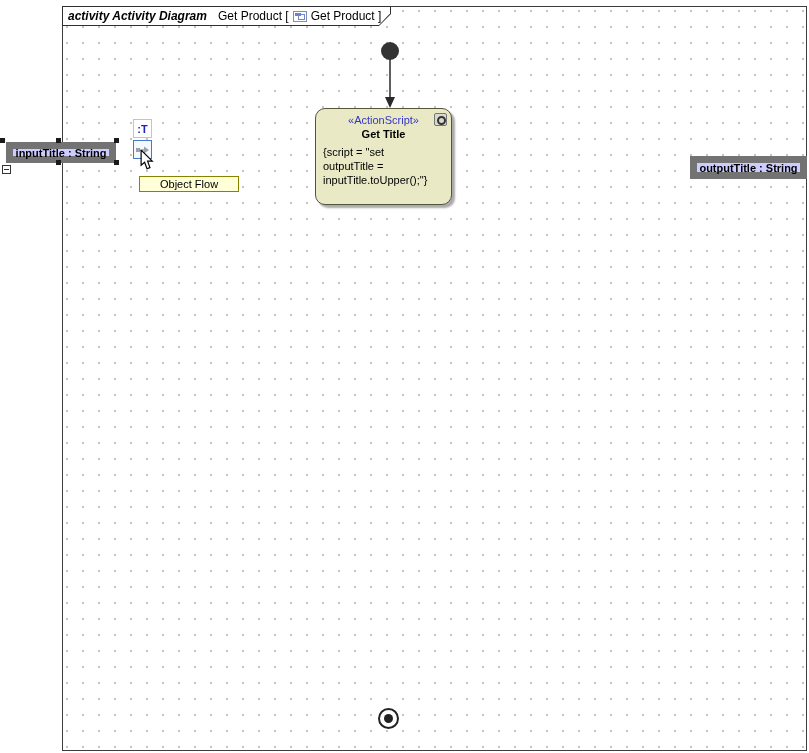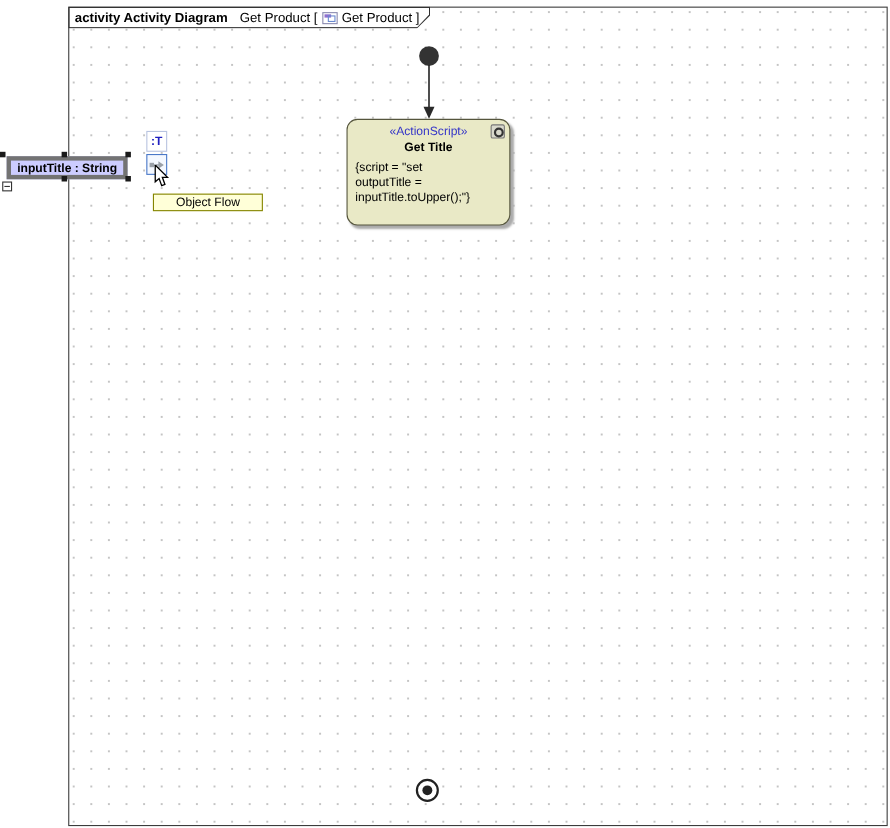--- a/index.html
+++ b/index.html
@@ -13,45 +13,45 @@
            background-image: radial-gradient(circle, #c4c4c4 1px, transparent 1.2px);
            background-size:16px 16px; background-position:12px 12px; }
 
   .tab { position:absolute; left:62px; top:6px; width:329px; height:20px;
          background:#2f2f2f;
          clip-path: polygon(0 0, 100% 0, 100% 40%, calc(100% - 12px) 100%, 0 100%); }
   .tab-inner { position:absolute; left:1px; top:1px; right:1px; bottom:1px; background:#ffffff;
          clip-path: polygon(0 0, 100% 0, 100% 36%, calc(100% - 11px) 100%, 0 100%);
          display:flex; align-items:center; gap:4px; padding:0 14px 0 5px;
          font-size:12px; white-space:nowrap; overflow:hidden; }
-  .tab-keyword { font-weight:bold; margin-right:7px; }
+  .tab-keyword { font-weight:bold; margin-right:7px;font-style:italic; }
 
   .diagram-icon { width:14px; height:11px; border:1px solid #8a8ab0; background:#fff;
                   position:relative; flex:0 0 auto; }
   .diagram-icon::before { content:""; position:absolute; left:1px; top:1px; width:6px; height:3px; background:#8f6fd0; }
   .diagram-icon::after  { content:""; position:absolute; right:1px; bottom:1px; width:5px; height:4px; border:1px solid #6a8ad0; }
 
   
   .initial-node { position:absolute; left:381px; top:42px; width:18px; height:18px;
                   border-radius:50%; background:#333333; }
 
   .edge { position:absolute; left:383px; top:59px; }
 
-  .action-node { position:absolute; left:315px; top:108px; width:149px; height:97px;
+  .action-node { position:absolute; left:315px; top:108px; width:137px; height:97px;
                  background:#e9e9c6; border:1px solid #55553c; border-radius:10px;
                  box-shadow:3px 3px 2px #ababab; padding:4px 7px 0 7px; font-size:11px; }
   .stereotype { text-align:center; color:#3535c8; line-height:14px; }
   .action-name { text-align:center; font-weight:bold; line-height:14px; margin-bottom:4px; }
   .action-script { white-space:pre-line; line-height:14px; }
   .behavior-badge { position:absolute; top:4px; right:4px; width:13px; height:13px;
                     border:1px solid #777; background:#d8d8cc; border-radius:2px; }
   .behavior-badge::after { content:""; position:absolute; left:2px; top:2px; width:5px; height:5px;
                            border:2px solid #333; border-radius:50%; }
 
-  .param-node { position:absolute; background:#ccccff; border:4px solid #737373;
+  .param-node { position:absolute; background:#ccccff; border:7px solid #737373;
                 font-weight:bold; font-size:11px; display:flex; align-items:center;
                 justify-content:center; white-space:nowrap; }
   #input-param  { left:6px;  top:142px; width:110px; height:21px; }
   #output-param { left:690px; top:156px; width:117px; height:23px; }
 
   .handle { position:absolute; width:5px; height:5px; background:#1a1a1a; }
   .collapse-handle { position:absolute; left:2px; top:165px; width:9px; height:9px;
                      background:#fff; border:1px solid #333; }
   .collapse-handle::after { content:""; position:absolute; left:1px; top:3px; width:5px; height:1px; background:#333; }
 
@@ -101,20 +101,23 @@
     <div class="stereotype">«ActionScript»</div>
     <div class="action-name">Get Title</div>
     <div class="action-script">{script = "set
 outputTitle =
 inputTitle.toUpper();"}</div>
   </div>
 
   <div class="param-node" id="input-param">
     <span>inputTitle : String</span>
   </div>
+  <div class="param-node" id="output-param">
+    <span>outputTitle : String</span>
+  </div>
 
   <div class="handle" style="left:0px;  top:138px;"></div>
   <div class="handle" style="left:56px; top:138px;"></div>
   <div class="handle" style="left:114px;top:138px;"></div>
   <div class="handle" style="left:56px; top:160px;"></div>
   <div class="handle" style="left:114px;top:160px;"></div>
   <div class="collapse-handle"></div>
 
   <div class="tool-btn" id="attr-btn">
     <span>:T</span>

